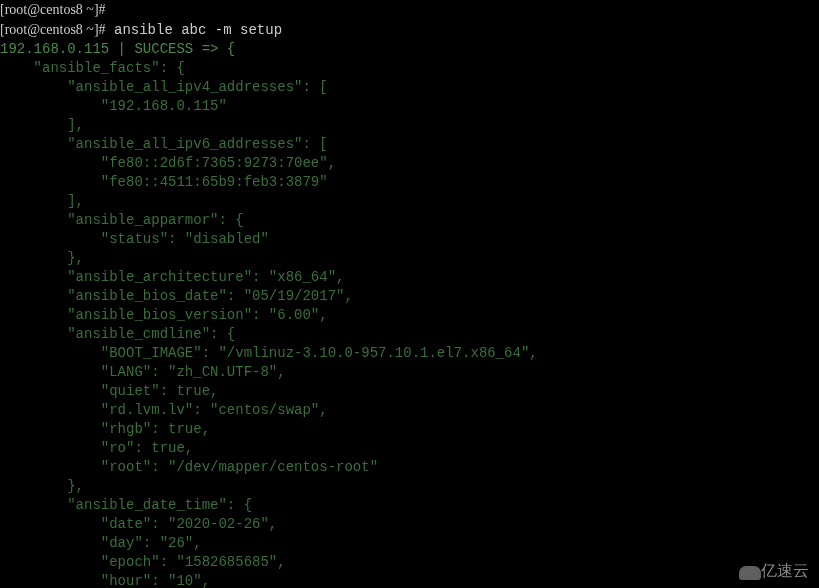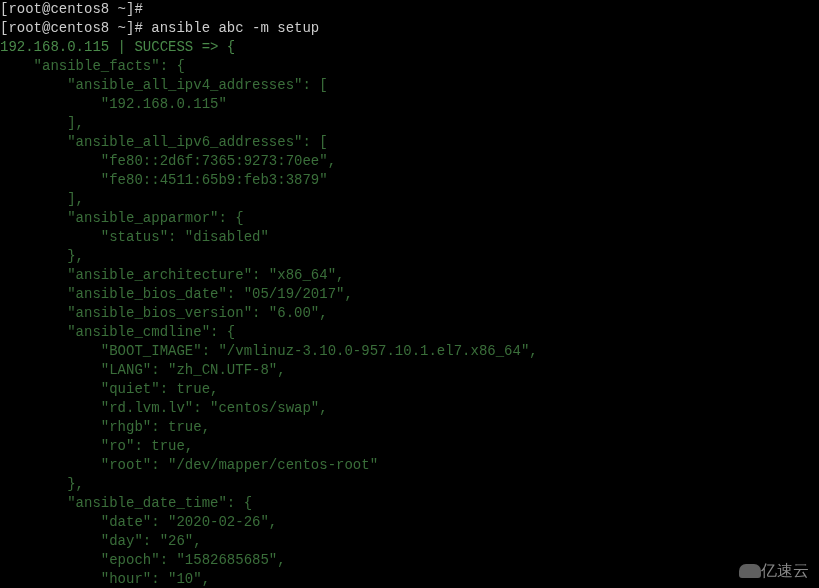--- a/index.html
+++ b/index.html
@@ -18,41 +18,42 @@
       overflow: hidden;
       position: relative;
       padding: 0;
     }
     .terminal {
       white-space: pre;
       padding: 0;
     }
     .prompt {
       color: #cccccc;
+      font-family: Liberation Serif, serif;
     }
     .command {
       color: #cccccc;
       text-align: right;
     }
     .success {
       color: #4a8a4a;
       text-align: right;
     }
     .key {
       color: #3a6e3a;
     }
     .watermark {
       position: absolute;
       bottom: 8px;
       right: 10px;
       font-size: 16px;
       color: #888888;
       font-family: sans-serif;
       display: flex;
-      align-items: center;
+      align-items: flex-end;
     }
     .watermark-icon {
       display: inline-block;
       width: 22px;
       height: 14px;
       background: #888888;
       border-radius: 7px 7px 3px 3px;
       opacity: 0.7;
     }
   </style>

